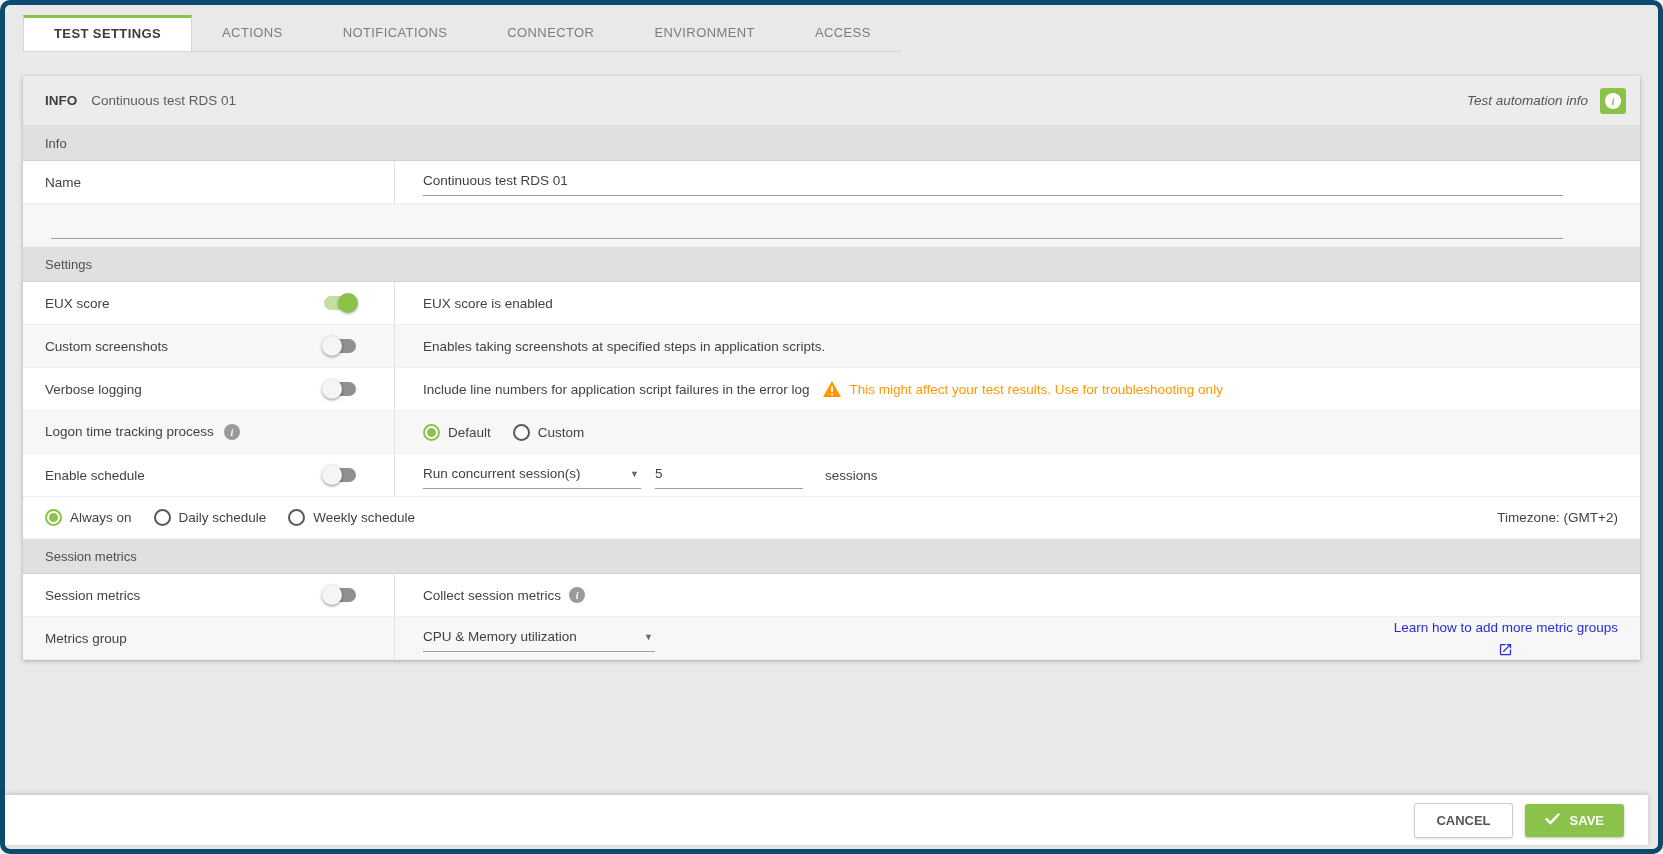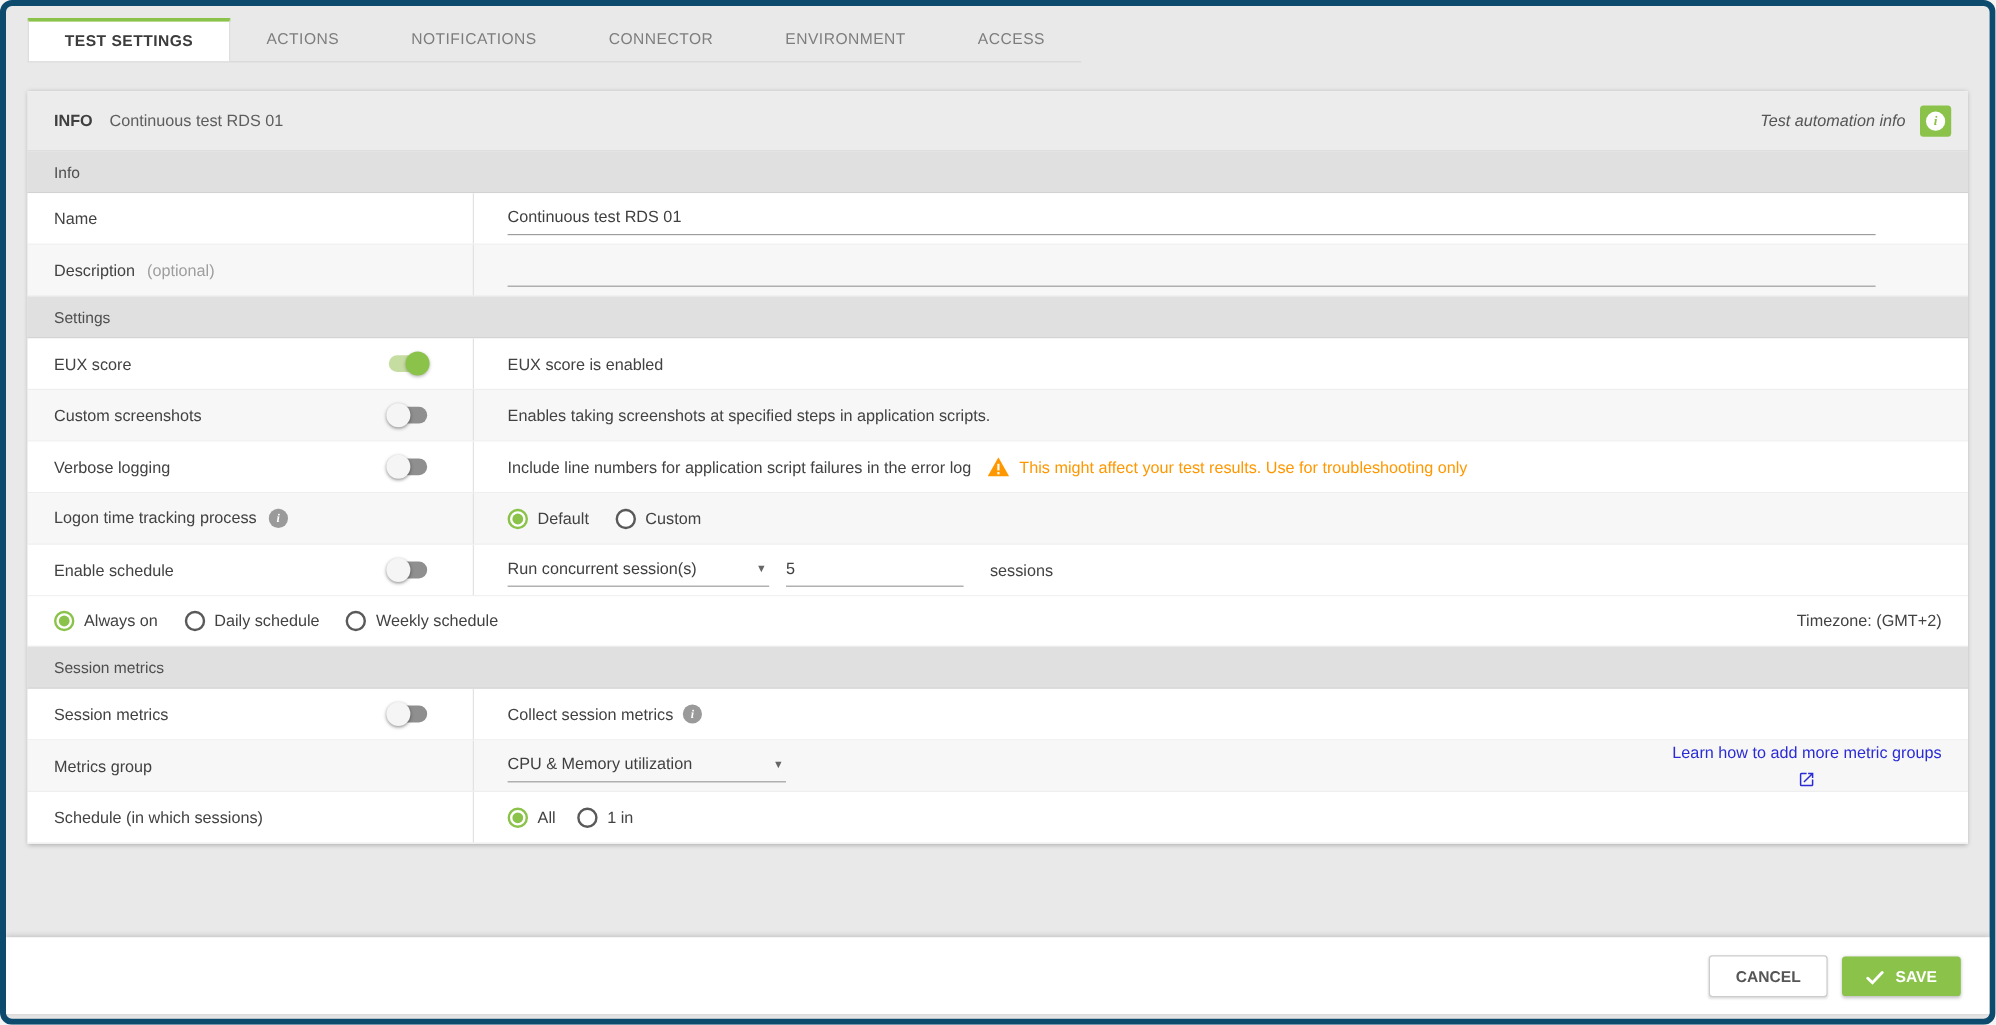--- a/index.html
+++ b/index.html
@@ -109,36 +109,36 @@
     display:inline-flex; align-items:center; justify-content:center;
     font-family:"Liberation Serif", serif; cursor:pointer; flex:0 0 16px;
   }
   .warn-wrap { display:flex; align-items:center; gap:8px; margin-left:14px; }
   .warn-text { color:#ff9800; font-size:13.5px; }
   .link { color:#2b2bd5; font-size:13.5px; text-decoration:none; display:inline-flex; align-items:center; gap:7px; cursor:pointer;flex-direction:column; }
   .push-right { margin-left:auto; }
   .tz { margin-left:auto; font-size:13.5px; color:#424242; }
   
   .footer {
-    position:absolute; left:0; right:0; bottom:4px; height:64px; background:#fff;
+    position:absolute; left:0; right:10px; bottom:4px; height:50px; background:#fff;
     box-shadow:0 -1px 5px rgba(0,0,0,.18);
     display:flex; align-items:center; justify-content:flex-end; gap:12px;
     padding-right:24px;
   }
   .btn-cancel {
     background:#fff; border:1px solid #ccc; border-radius:3px;
     padding:9px 21px; font-size:13px; font-weight:bold; color:#555;
     cursor:pointer; box-shadow:0 1px 2px rgba(0,0,0,.12);
     font-family:"Liberation Sans", sans-serif;
   }
   .btn-save {
     background:#8bc34a; border:none; border-radius:3px;
     padding:9px 20px; font-size:13px; font-weight:bold; color:#fff;
     cursor:pointer; box-shadow:0 1px 3px rgba(0,0,0,.25);
-    display:inline-flex; align-items:flex-end; gap:10px;
+    display:inline-flex; align-items:flex-start; gap:10px;
     font-family:"Liberation Sans", sans-serif;
   }
   .gap8 { margin-left:8px; }
 </style>
 </head>
 <body>
 
 <div class="screen">
 
   <div class="tabs">
@@ -169,26 +169,20 @@
         <span class="lbl-left">
             <span>Name</span>
           </span>
       </div>
       <div class="content-cell">
         <input class="uline-input grow" type="text" value="Continuous test RDS 01" style="">
       </div>
     </div>
 
     <div class="row alt">
-      <div class="label-cell">
-        <span class="lbl-left">
-          <span>Description</span>
-          <span class="muted">(optional)</span>
-        </span>
-      </div>
       <div class="content-cell">
         <input class="uline-input grow" type="text" value="" style="">
       </div>
     </div>
 
     <div class="sec-header">Settings</div>
 
     <div class="row">
       <div class="label-cell">
         <span class="lbl-left">
@@ -332,39 +326,20 @@
         </div>
         <a class="link push-right">
           <span>Learn how to add more metric groups</span>
           <svg width="15" height="15" viewBox="0 0 24 24">
             <path fill="#2b2bd5" d="M19 19H5V5h7V3H5a2 2 0 0 0-2 2v14a2 2 0 0 0 2 2h14c1.1 0 2-.9 2-2v-7h-2v7zM14 3v2h3.59l-9.83 9.83 1.41 1.41L19 6.41V10h2V3h-7z"></path>
           </svg>
         </a>
       </div>
     </div>
 
-    <div class="row">
-      <div class="label-cell">
-        <span class="lbl-left">
-            <span>Schedule (in which sessions)</span>
-          </span>
-      </div>
-      <div class="content-cell">
-        <div class="radio-group" style="gap:18px;">
-          <span class="radio selected">
-            <span class="circ"></span>
-            <span class="rlbl">All</span>
-          </span>
-          <span class="radio">
-            <span class="circ"></span>
-            <span class="rlbl">1 in</span>
-          </span>
-        </div>
-      </div>
-    </div>
 
   </div>
 
   <div class="footer">
     <button class="btn-cancel">CANCEL</button>
     <button class="btn-save">
       <svg width="15" height="12" viewBox="0 0 15 12">
         <path d="M1.5 6.2 L5.4 10 L13.5 1.5" stroke="#fff" stroke-width="2.4" fill="none" stroke-linecap="round"></path>
       </svg>
       <span>SAVE</span>

